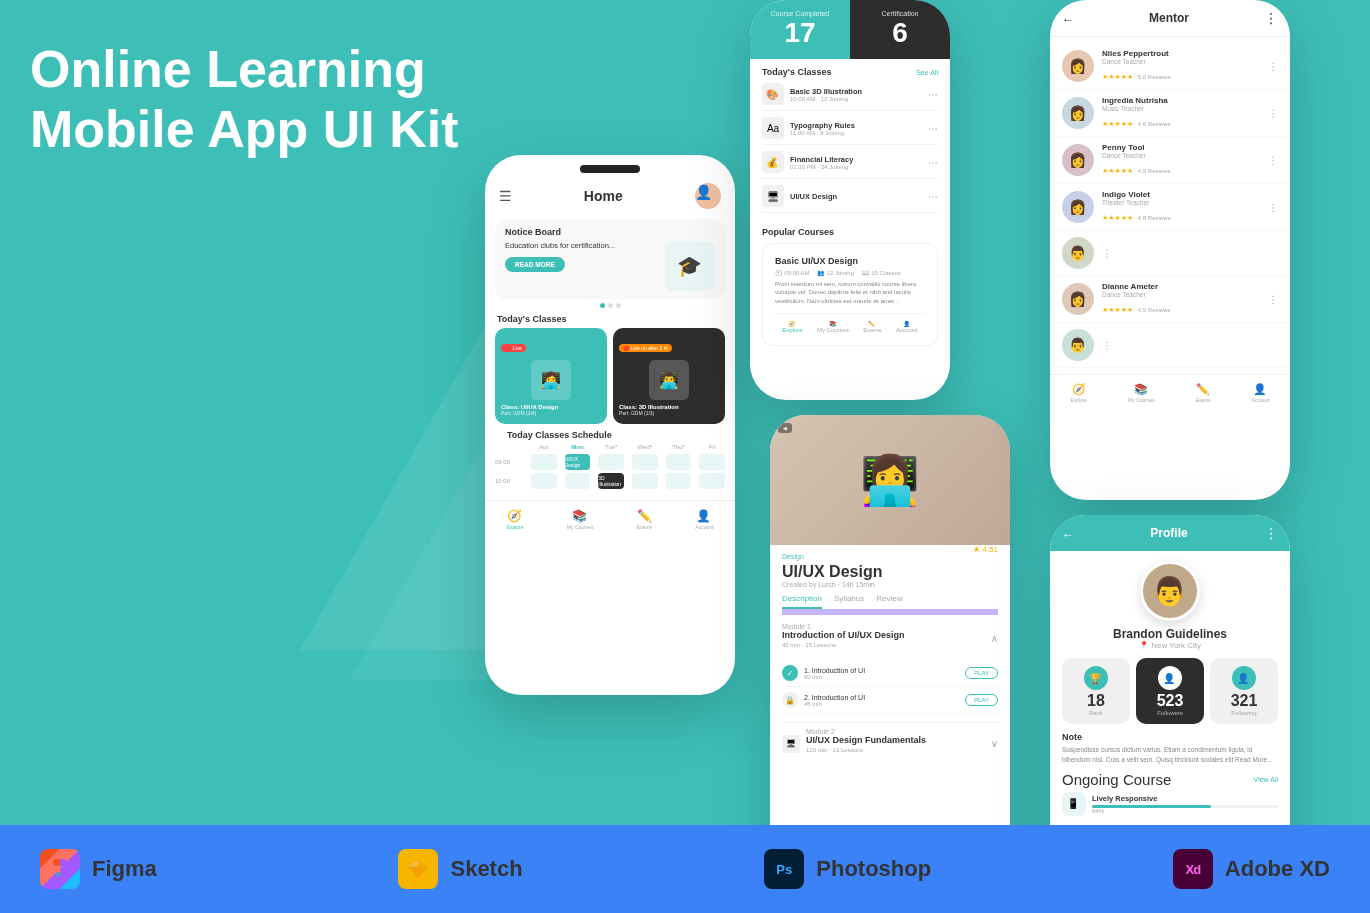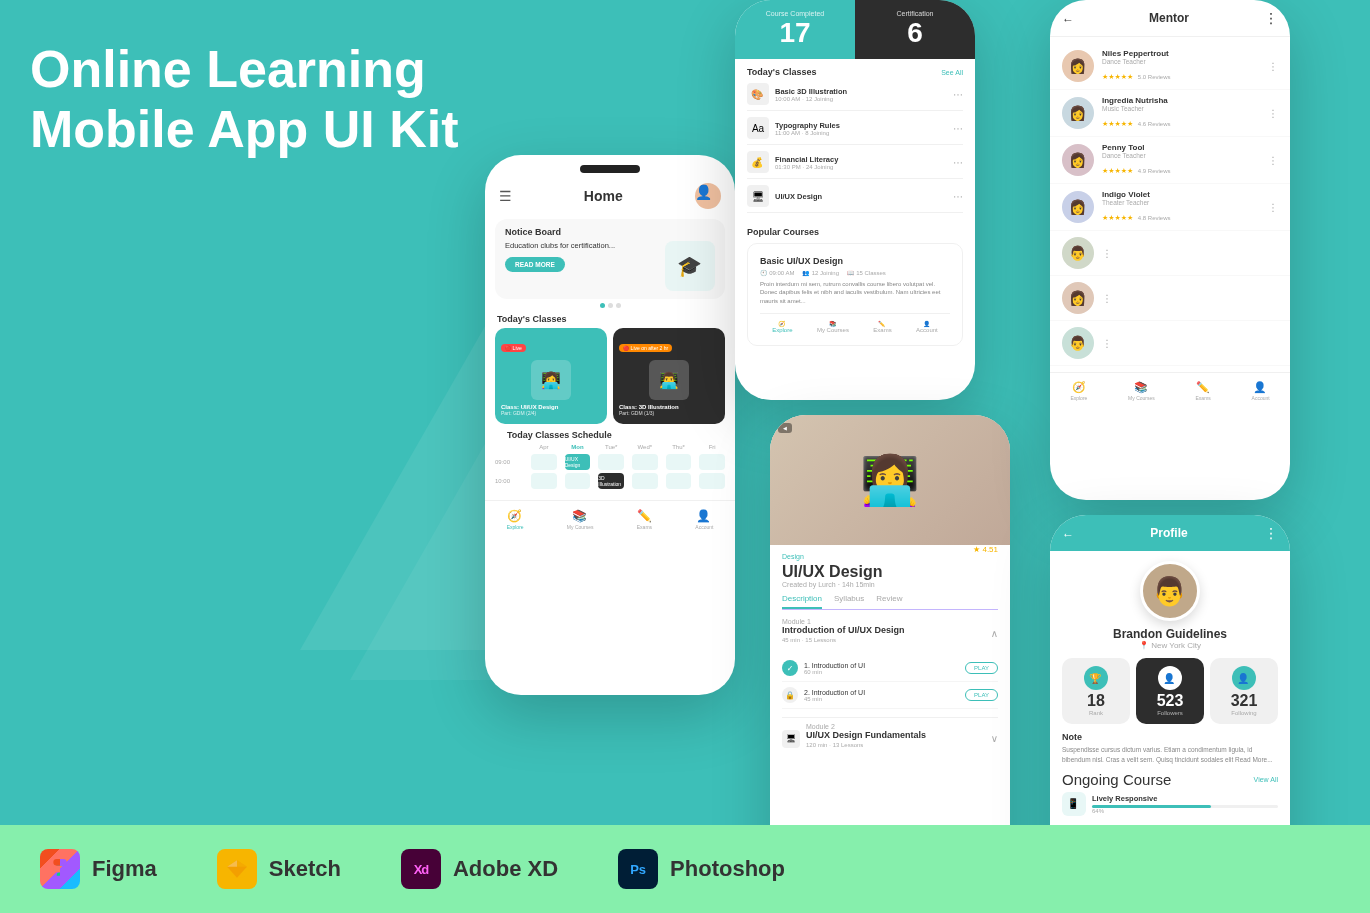--- a/index.html
+++ b/index.html
@@ -48,25 +48,26 @@
       line-height: 1.15;
     }
 
     
     .bottom-bar {
       position: absolute;
       bottom: 0;
       left: 0;
       right: 0;
       height: 88px;
-      background: #86efac;
+      background: #3b82f6;
       display: flex;
       align-items: center;
       padding: 0 40px;
       gap: 60px;
+      justify-content: space-between;
     }
     .tool-item {
       display: flex;
       align-items: center;
       gap: 12px;
     }
     .tool-icon {
       width: 40px;
       height: 40px;
       border-radius: 8px;
@@ -221,23 +222,23 @@
       margin-top: 4px;
     }
     .ph-nav-item { display: flex; flex-direction: column; align-items: center; gap: 1px; }
     .ph-nav-icon { font-size: 12px; color: #aaa; }
     .ph-nav-icon.active { color: #3dbfb8; }
     .ph-nav-label { font-size: 5px; color: #aaa; }
     .ph-nav-label.active { color: #3dbfb8; }
 
     
     .phone-dashboard {
-      left: 735px;
+      left: 750px;
       top: 0px;
-      width: 240px;
+      width: 200px;
       height: 400px;
     }
     .dash-stats {
       display: flex;
       background: #3dbfb8;
     }
     .dash-stat {
       flex: 1;
       padding: 10px;
       text-align: center;
@@ -306,21 +307,21 @@
       position: absolute;
       top: 8px;
       left: 8px;
       display: flex;
       gap: 4px;
     }
     .course-body { padding: 8px 12px; }
     .course-category { font-size: 7px; color: #3dbfb8; margin-bottom: 3px; }
     .course-title { font-size: 16px; font-weight: 700; color: #333; }
     .course-subtitle { font-size: 7px; color: #aaa; margin-bottom: 6px; }
-    .course-tabs { display: flex; gap: 12px; border-bottom: 1px solid #c4b5fd; margin-bottom: 8px; }
+    .course-tabs { display: flex; gap: 12px; border-bottom: 6px solid #c4b5fd; margin-bottom: 8px; }
     .course-tab { font-size: 8px; color: #aaa; padding-bottom: 4px; }
     .course-tab.active { color: #3dbfb8; border-bottom: 2px solid #3dbfb8; }
     .module-header { display: flex; justify-content: space-between; align-items: center; margin-bottom: 6px; }
     .module-num { font-size: 7px; color: #aaa; }
     .module-title { font-size: 9px; font-weight: 700; color: #333; margin-bottom: 2px; }
     .module-meta { font-size: 6px; color: #aaa; margin-bottom: 6px; }
     .lesson-item {
       display: flex;
       align-items: center;
       justify-content: space-between;
@@ -746,20 +747,25 @@
         <div><span class="mentor-stars">★★★★★</span> <span class="mentor-reviews">4.8 Reviews</span></div>
       </div>
       <span style="font-size:10px;color:#aaa;">⋮</span>
     </div>
     <div class="mentor-item">
       <div class="mentor-avatar" style="background:#d0d8c8;">👨</div>
       <span style="font-size:10px;color:#aaa;">⋮</span>
     </div>
     <div class="mentor-item">
       <div class="mentor-avatar" style="background:#e0c8b8;">👩</div>
+      <div class="mentor-info">
+        <div class="mentor-name">Dianne Ameter</div>
+        <div class="mentor-role">Dance Teacher</div>
+        <div><span class="mentor-stars">★★★★★</span> <span class="mentor-reviews">4.5 Reviews</span></div>
+      </div>
       <span style="font-size:10px;color:#aaa;">⋮</span>
     </div>
     <div class="mentor-item">
       <div class="mentor-avatar" style="background:#c8e0d8;">👨</div>
       <span style="font-size:10px;color:#aaa;">⋮</span>
     </div>
   </div>
   <div class="mentor-nav">
     <div class="mentor-nav-item">
       <div class="mentor-nav-icon">🧭</div>
@@ -853,20 +859,20 @@
       <svg width="22" height="20" viewBox="0 0 100 90" fill="none">
         <polygon points="50,5 95,35 80,85 20,85 5,35" fill="#F7B500"></polygon>
         <polygon points="50,5 95,35 50,85 5,35" fill="#EA6C00" opacity="0.3"></polygon>
         <polygon points="50,5 5,35 50,35" fill="white" opacity="0.3"></polygon>
         <polygon points="50,5 95,35 50,35" fill="#F7B500" opacity="0.5"></polygon>
       </svg>
     </div>
     <span class="tool-label">Sketch</span>
   </div>
   <div class="tool-item">
+    <div class="tool-icon ps-icon" style="font-size:13px;font-weight:900;color:#31a8ff;">Ps</div>
+    <span class="tool-label">Photoshop</span>
+  </div>
+  <div class="tool-item">
     <div class="tool-icon xd-icon" style="font-size:13px;font-weight:900;letter-spacing:-1px;">Xd</div>
     <span class="tool-label">Adobe XD</span>
   </div>
-  <div class="tool-item">
-    <div class="tool-icon ps-icon" style="font-size:13px;font-weight:900;color:#31a8ff;">Ps</div>
-    <span class="tool-label">Photoshop</span>
-  </div>
 </div>
 
 </body></html>

